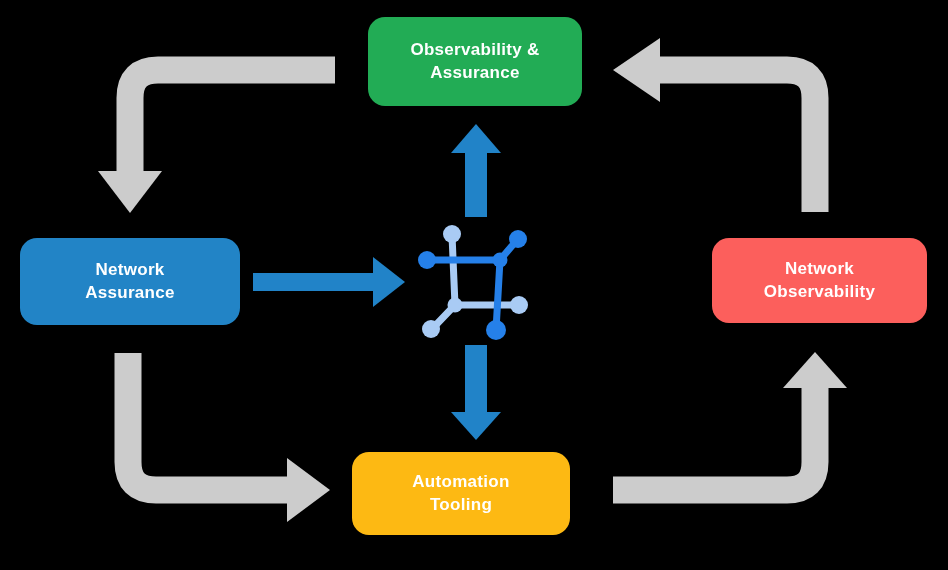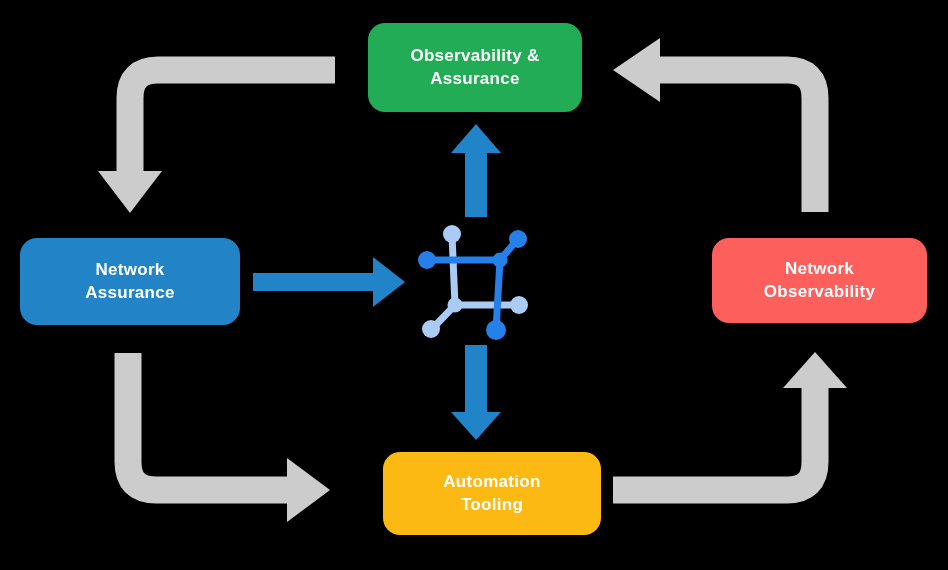--- a/index.html
+++ b/index.html
@@ -26,24 +26,24 @@
     flex-direction: column;
     align-items: center;
     justify-content: center;
     color: #FFFFFF;
     font-size: 17px;
     font-weight: 600;
     letter-spacing: 0.3px;
     line-height: 1.32;
     text-align: center;
   }
-  .node-observability   { left: 368px; top:  23px; width: 214px; height: 89px; }
+  .node-observability   { left: 368px; top:  17px; width: 214px; height: 89px; }
   .node-operations      { left:  20px; top: 238px; width: 220px; height: 87px; }
   .node-infrastructure  { left: 712px; top: 238px; width: 215px; height: 85px; }
-  .node-automation      { left: 383px; top: 452px; width: 218px; height: 83px; }
+  .node-automation      { left: 352px; top: 452px; width: 218px; height: 83px; }
 </style>
 </head>
 <body>
 
 <div class="canvas">
 
   <svg class="layer" viewBox="0 0 948 570">
 
     <g>
       <path d="M 335,70 H 158 Q 130,70 130,98 V 173" fill="none" stroke-width="27" stroke="#CCCCCC"></path>

